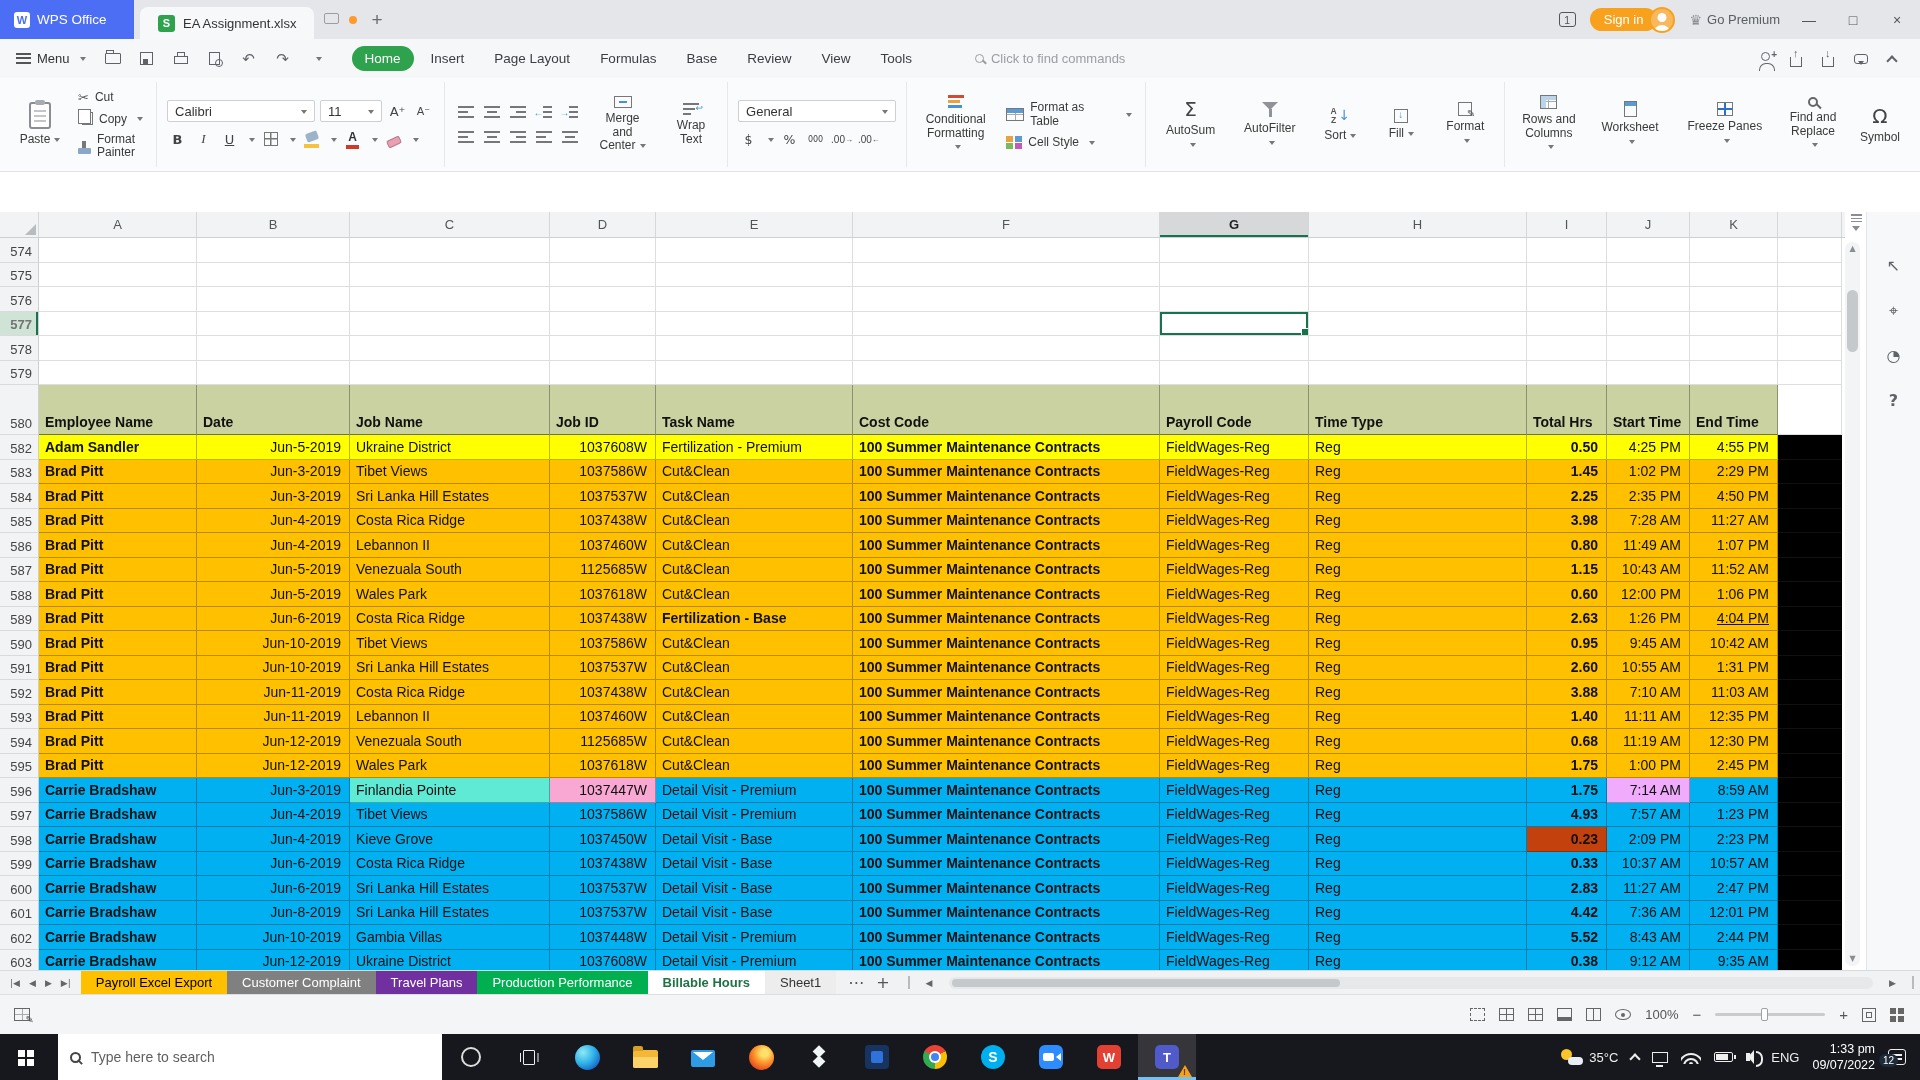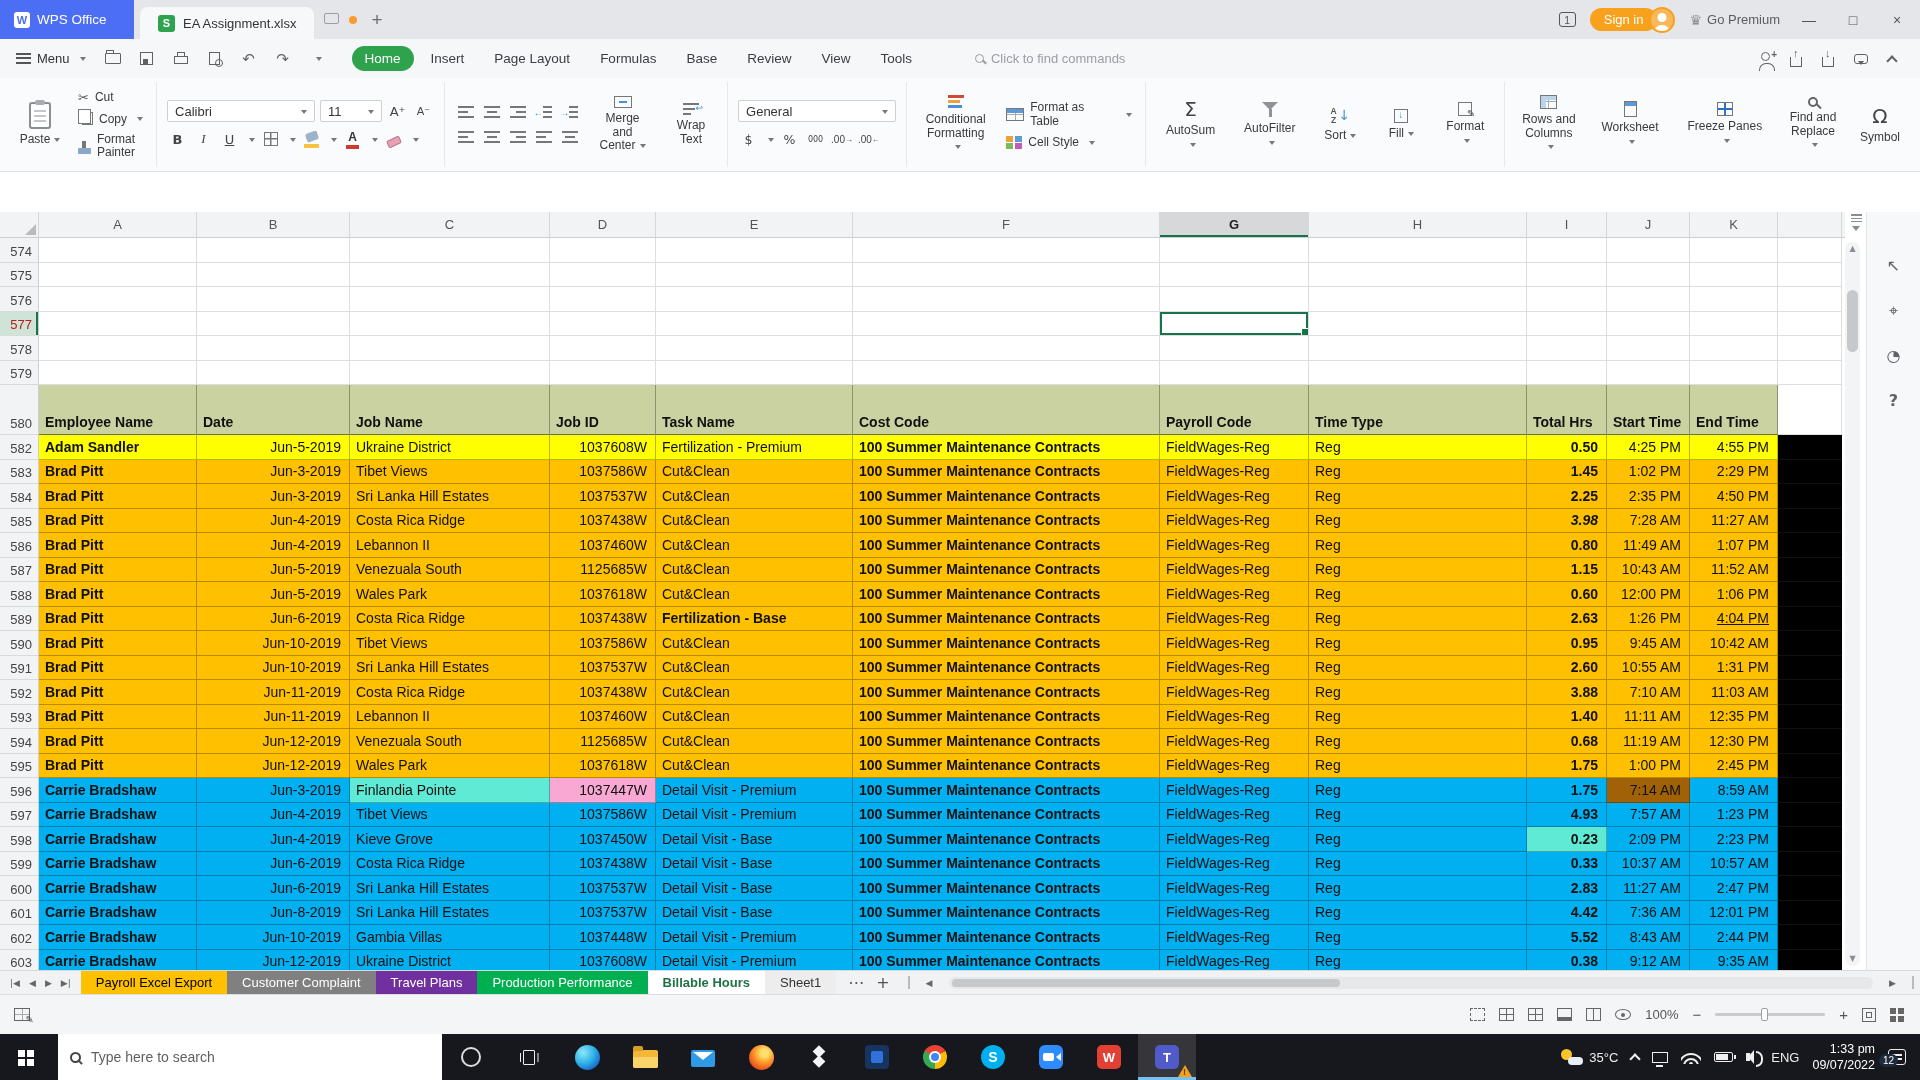--- a/index.html
+++ b/index.html
@@ -143,21 +143,21 @@
   .sheet{position:absolute;top:212px;left:0;width:1920px;height:758px;background:#fff;overflow:hidden}
   .chrow{position:absolute;top:0;left:0;width:1845px;height:26px;display:grid;grid-template-columns:39px 158px 153px 200px 106px 197px 307px 149px 218px 80px 83px 88px 64px;background:#f2f3f5;border-bottom:1px solid #cdd0d3}
   .ch{display:flex;align-items:center;justify-content:center;font-size:13px;color:#555;border-right:1px solid #d5d7d9;height:100%}
   .ch.corner{position:relative}
   .ch.corner::after{content:'';position:absolute;right:2px;bottom:2px;border-left:11px solid transparent;border-bottom:11px solid #b9bcbf}
   .ch.selc{background:#d6d8d9;box-shadow:inset 0 -2px 0 #17744a;color:#222;font-weight:bold}
   .grid{position:absolute;top:26px;left:0;width:1842px;height:732px;overflow:hidden;background:#fff}
   .row{display:grid;grid-template-columns:39px 158px 153px 200px 106px 197px 307px 149px 218px 80px 83px 88px 64px;height:24.5px}
   .row.hrow{height:50px}
   .rn{background:#f2f3f5;border-right:1px solid #cdd0d3;border-bottom:1px solid #d8dadc;display:flex;align-items:flex-end;justify-content:flex-end;padding:0 6px 3px 0;font-size:13px;color:#444}
-  .rn.selr{background:#cfe3d6;color:#b91c1c;font-weight:normal;box-shadow:inset -2px 0 0 #17744a}
+  .rn.selr{background:#cfe3d6;color:#737373;font-weight:bold;box-shadow:inset -2px 0 0 #17744a}
   .c{display:flex;align-items:center;overflow:hidden;white-space:nowrap;font-size:14px;color:#111;padding:0 4px 0 6px;border-right:1px solid #dcdee0;border-bottom:1px solid #dcdee0;position:relative}
   .c.e{background:#fff}
   .c.hd{background:#c9d2a0;font-weight:bold;align-items:flex-end;padding-bottom:4px;border-right:1px solid rgba(0,0,0,.3);border-bottom:1px solid rgba(0,0,0,.45)}
   .c.d{border-right:1px solid rgba(0,0,0,.28);border-bottom:1px solid rgba(0,0,0,.28)}
   .c.b{font-weight:bold}
   .c.r{justify-content:flex-end;padding-right:8px}
   .c.lblk{background:#000;border-right:1px solid #000;border-bottom:1px solid #111}
   .c.selcell{box-shadow:inset 0 0 0 2px #17744a}
   .c.selcell::after{content:'';position:absolute;right:-1px;bottom:-1px;width:6px;height:6px;background:#17744a;border:1px solid #fff}
   .cornerics{position:absolute;left:1848px;top:2px;width:16px;display:flex;flex-direction:column;gap:4px;align-items:center}
@@ -733,21 +733,21 @@
         <div class="row">
           <div class="rn">585</div>
           <div class="c d b" style="background: rgb(255, 192, 0);">Brad Pitt</div>
           <div class="c d r" style="background: rgb(255, 192, 0);">Jun-4-2019</div>
           <div class="c d" style="background: rgb(255, 192, 0);">Costa Rica Ridge</div>
           <div class="c d r" style="background: rgb(255, 192, 0);">1037438W</div>
           <div class="c d" style="background: rgb(255, 192, 0);">Cut&amp;Clean</div>
           <div class="c d b" style="background: rgb(255, 192, 0);">100 Summer Maintenance Contracts</div>
           <div class="c d" style="background: rgb(255, 192, 0);">FieldWages-Reg</div>
           <div class="c d" style="background: rgb(255, 192, 0);">Reg</div>
-          <div class="c d b r" style="background: rgb(255, 192, 0); font-style: italic;">3.98</div>
+          <div class="c d b r" style="background: rgb(255, 192, 0);">3.98</div>
           <div class="c d r" style="background: rgb(255, 192, 0);">7:28 AM</div>
           <div class="c d r" style="background: rgb(255, 192, 0);">11:27 AM</div>
           <div class="c lblk"></div>
         </div>
         <div class="row">
           <div class="rn">586</div>
           <div class="c d b" style="background: rgb(255, 192, 0);">Brad Pitt</div>
           <div class="c d r" style="background: rgb(255, 192, 0);">Jun-4-2019</div>
           <div class="c d" style="background: rgb(255, 192, 0);">Lebannon II</div>
           <div class="c d r" style="background: rgb(255, 192, 0);">1037460W</div>
@@ -899,21 +899,21 @@
           <div class="rn">596</div>
           <div class="c d b" style="background: rgb(0, 176, 240);">Carrie Bradshaw</div>
           <div class="c d r" style="background: rgb(0, 176, 240);">Jun-3-2019</div>
           <div class="c d" style="background: #5eead4;">Finlandia Pointe</div>
           <div class="c d r" style="background: #f9a8d4;">1037447W</div>
           <div class="c d" style="background: rgb(0, 176, 240);">Detail Visit - Premium</div>
           <div class="c d b" style="background: rgb(0, 176, 240);">100 Summer Maintenance Contracts</div>
           <div class="c d" style="background: rgb(0, 176, 240);">FieldWages-Reg</div>
           <div class="c d" style="background: rgb(0, 176, 240);">Reg</div>
           <div class="c d b r" style="background: rgb(0, 176, 240);">1.75</div>
-          <div class="c d r" style="background: #a16207;">7:14 AM</div>
+          <div class="c d r" style="background: #f0abfc;">7:14 AM</div>
           <div class="c d r" style="background: rgb(0, 176, 240);">8:59 AM</div>
           <div class="c lblk"></div>
         </div>
         <div class="row">
           <div class="rn">597</div>
           <div class="c d b" style="background: rgb(0, 176, 240);">Carrie Bradshaw</div>
           <div class="c d r" style="background: rgb(0, 176, 240);">Jun-4-2019</div>
           <div class="c d" style="background: rgb(0, 176, 240);">Tibet Views</div>
           <div class="c d r" style="background: rgb(0, 176, 240);">1037586W</div>
           <div class="c d" style="background: rgb(0, 176, 240);">Detail Visit - Premium</div>
@@ -928,21 +928,21 @@
         <div class="row">
           <div class="rn">598</div>
           <div class="c d b" style="background: rgb(0, 176, 240);">Carrie Bradshaw</div>
           <div class="c d r" style="background: rgb(0, 176, 240);">Jun-4-2019</div>
           <div class="c d" style="background: rgb(0, 176, 240);">Kieve Grove</div>
           <div class="c d r" style="background: rgb(0, 176, 240);">1037450W</div>
           <div class="c d" style="background: rgb(0, 176, 240);">Detail Visit - Base</div>
           <div class="c d b" style="background: rgb(0, 176, 240);">100 Summer Maintenance Contracts</div>
           <div class="c d" style="background: rgb(0, 176, 240);">FieldWages-Reg</div>
           <div class="c d" style="background: rgb(0, 176, 240);">Reg</div>
-          <div class="c d b r" style="background: #5eead4;">0.23</div>
+          <div class="c d b r" style="background: #c2410c;">0.23</div>
           <div class="c d r" style="background: rgb(0, 176, 240);">2:09 PM</div>
           <div class="c d r" style="background: rgb(0, 176, 240);">2:23 PM</div>
           <div class="c lblk"></div>
         </div>
         <div class="row">
           <div class="rn">599</div>
           <div class="c d b" style="background: rgb(0, 176, 240);">Carrie Bradshaw</div>
           <div class="c d r" style="background: rgb(0, 176, 240);">Jun-6-2019</div>
           <div class="c d" style="background: rgb(0, 176, 240);">Costa Rica Ridge</div>
           <div class="c d r" style="background: rgb(0, 176, 240);">1037438W</div>

